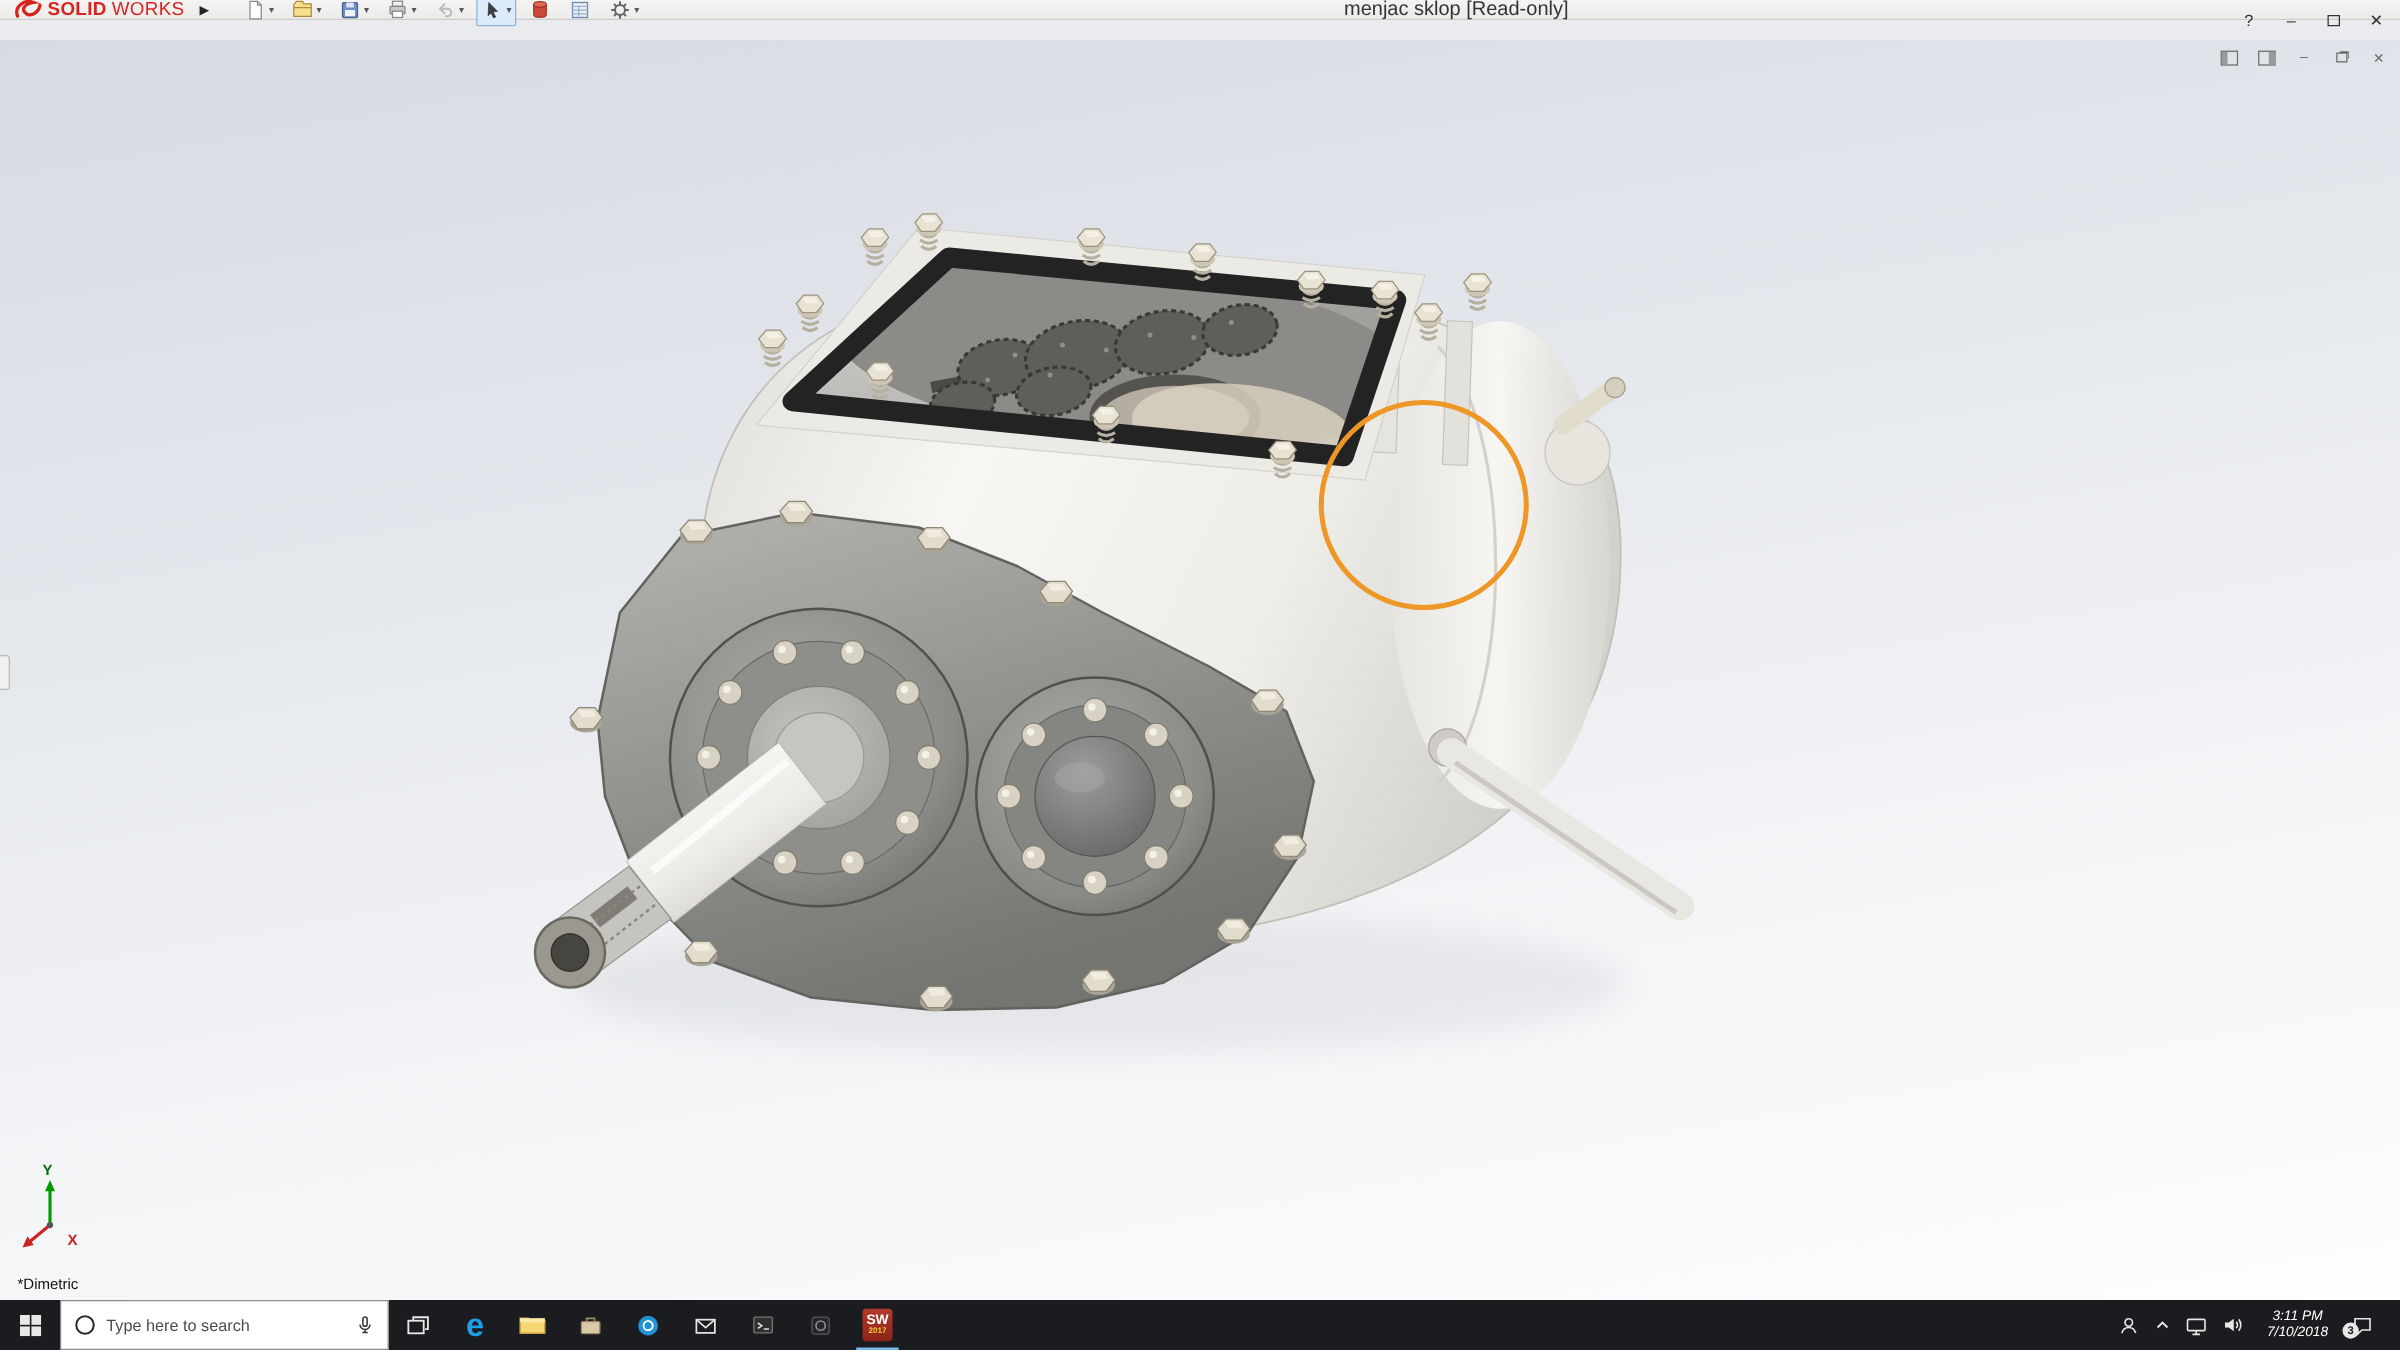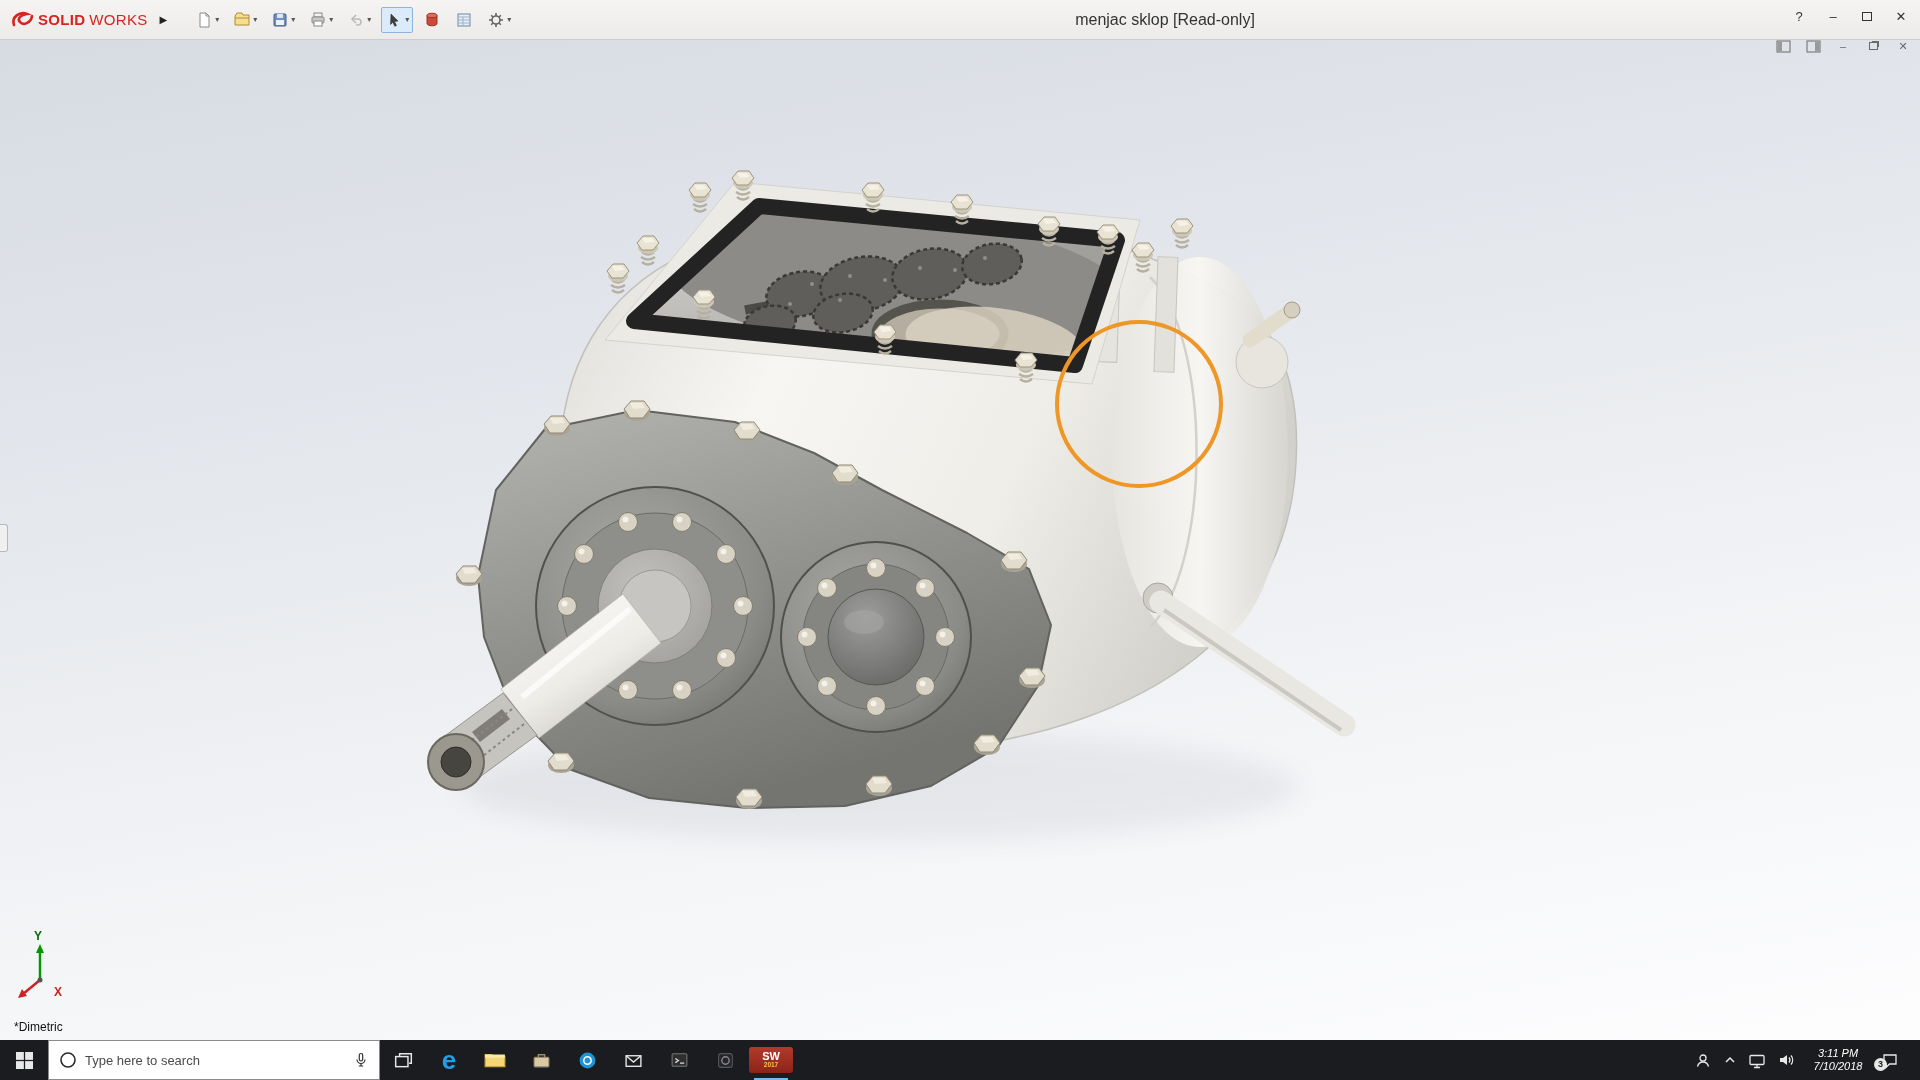--- a/index.html
+++ b/index.html
@@ -1,20 +1,20 @@
 <!DOCTYPE html>
 <html><head>
 <meta charset="utf-8">
 <style>
   * { box-sizing: border-box; margin: 0; padding: 0; }
   html,body { width:1920px; height:1080px; overflow:hidden;
     font-family:"Liberation Sans", sans-serif; background:#e9ebee; }
 
   
-  .titlebar { position:absolute; top:0; left:0; right:0; height:40px;
+  .titlebar { position:absolute; top:0; left:0; right:0; height:16px;
     background:linear-gradient(#f5f4f3,#ecebea); border-bottom:1px solid #cfcdcc;
     display:flex; align-items:center; z-index:50; }
   .brand { display:flex; align-items:center; gap:4px; padding:0 8px 0 10px; }
   .brand-bold { color:#d8241f; font-weight:700; font-size:15px; letter-spacing:.3px; }
   .brand-light { color:#d8241f; font-weight:400; font-size:15px; letter-spacing:.3px; }
   .expander { font-size:10px; color:#222; margin:0 10px 0 4px; cursor:pointer; }
   .tools { display:flex; align-items:center; gap:6px; margin-left:14px; }
   .tool { display:flex; align-items:center; gap:2px; padding:3px 3px; border:1px solid transparent; border-radius:2px; }
   .tool.active { background:#dcebfa; border:1px solid #8fb4d9; }
   .caret { font-size:8px; color:#555; }
@@ -36,27 +36,27 @@
   .doc-controls .dmaxbox { width:9px; height:8px; border:1px solid #6a6a6a; box-shadow:2px -2px 0 -1px #6a6a6a; }
   .left-tab { position:absolute; left:0; top:492px; width:8px; height:28px;
     background:#f0f0f0; border:1px solid #b9b9b9; border-left:none; border-radius:0 3px 3px 0; }
   .view-label { position:absolute; left:14px; bottom:6px; font-size:12px;
     font-weight:400; color:#111; }
 
   
   .taskbar { position:absolute; bottom:0; left:0; right:0; height:40px;
     background:#1b1c1f; display:flex; align-items:stretch; z-index:60; }
   .tb-item { width:48px; display:flex; align-items:center; justify-content:center; cursor:pointer; }
-  .searchbox { width:332px; background:#ffffff; border:1px solid #8a8a8a;
+  .searchbox { width:263px; background:#ffffff; border:1px solid #8a8a8a;
     display:flex; align-items:center; gap:8px; padding:0 10px; cursor:text; }
   .search-text { flex:1; font-size:13px; color:#4b4b4b; white-space:nowrap; overflow:hidden; }
   .task-icon { width:46px; display:flex; align-items:center; justify-content:center;
     position:relative; cursor:pointer; }
   .edge-e { font-size:26px; font-weight:700; color:#1e9fe8; line-height:1; }
-  .sw-icon { width:44px; height:26px; background:linear-gradient(#b23a2c,#8c2318);
+  .sw-icon { width:24px; height:26px; background:linear-gradient(#b23a2c,#8c2318);
     border-radius:3px; display:flex; flex-direction:column; align-items:center;
     justify-content:center; line-height:1; }
   .sw-line1 { color:#fff; font-weight:700; font-size:11px; }
   .sw-line2 { color:#f4c83c; font-weight:700; font-size:6.5px; }
   .run-indicator { position:absolute; bottom:0; left:6px; right:6px; height:2px; background:#76b9ed; }
   .tray { margin-left:auto; display:flex; align-items:center; gap:11px; padding-right:4px; }
   .tray-icon { display:flex; align-items:center; justify-content:center; cursor:pointer; position:relative; }
   .clock { text-align:center; font-size:11px; line-height:13px; color:#fff;
     width:64px; cursor:pointer;font-style:italic; }
   .badge { position:absolute; left:-7px; bottom:-2px; min-width:13px; height:13px;

